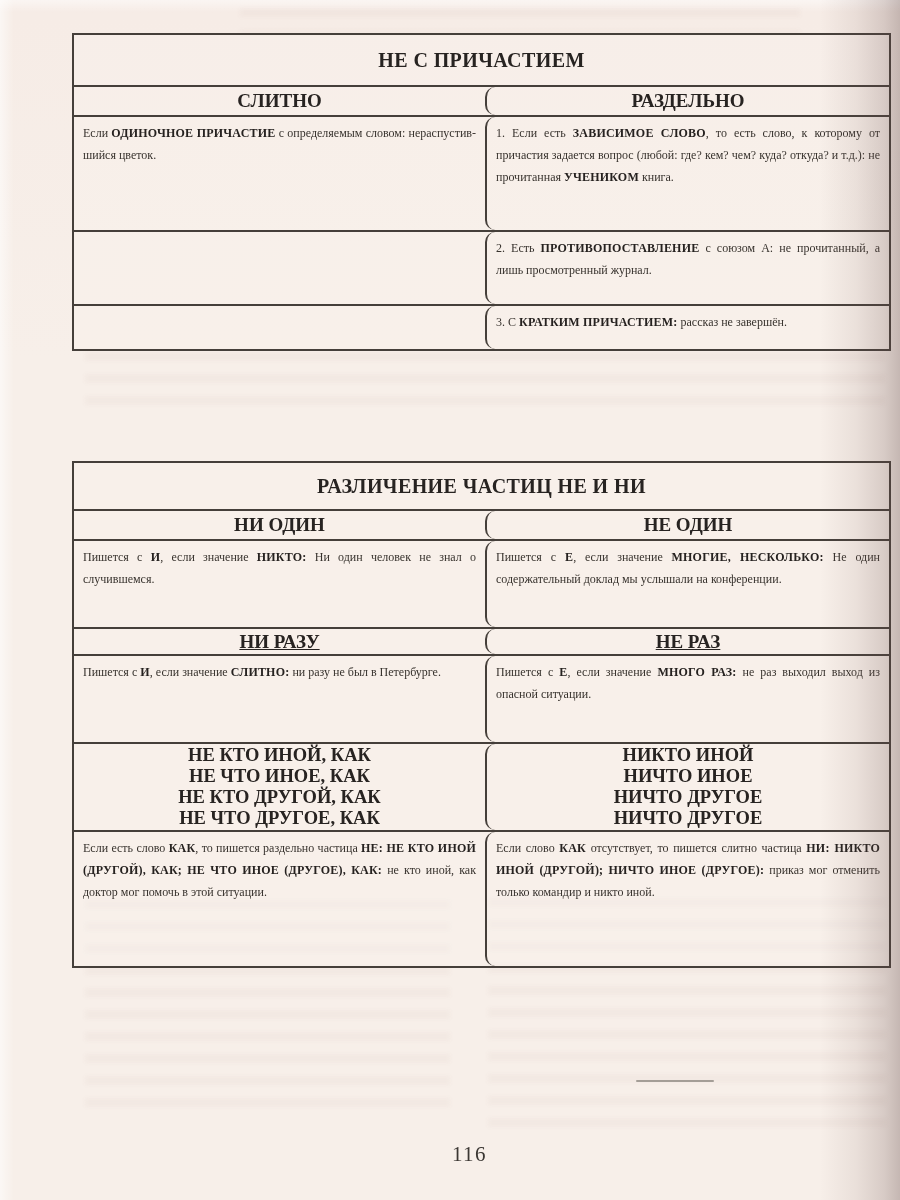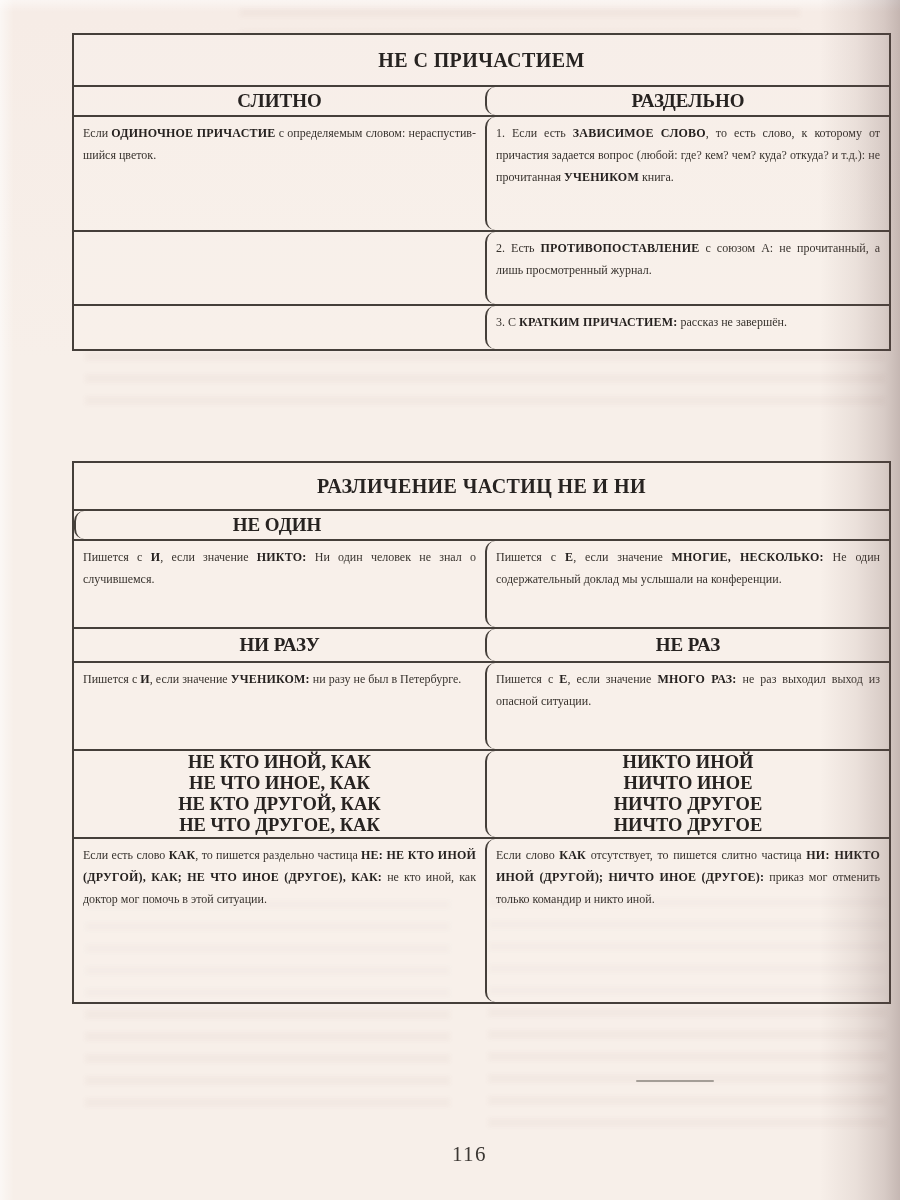--- a/index.html
+++ b/index.html
@@ -65,27 +65,27 @@
     text-align:justify;
   }
   .c-left{width:411px;}
   .c-right{width:404px;border-left:2px solid #453f3a;border-radius:10px;}
   .head .cell{
     display:flex;align-items:center;justify-content:center;
     font-weight:bold;font-size:19px;color:#272321;
     padding:0 6px;text-align:center;
   }
   .h28{height:28px;}
-  .h25{height:32px;}
+  .h25{height:25px;text-decoration:underline;}
   .r-t1-1{height:115px;}
   .r-t1-2{height:74px;}
   .r-t1-3{height:45px;}
   .r-t2-body{height:88px;}
   .r-t2-multi{height:88px;}
-  .r-t2-last{height:165px;}
+  .r-t2-last{height:136px;}
   .multi .cell{
     display:flex;flex-direction:column;align-items:center;justify-content:center;
     font-weight:bold;font-size:18.5px;line-height:21px;color:#272321;
     text-align:center;padding:2px 20px;
   }
   .cell b{color:#262220;letter-spacing:.2px;}
   .page-number{
     position:absolute;top:1142px;left:60px;width:819px;
     text-align:center;font-size:21px;letter-spacing:1.5px;color:#3b3733;
   }
@@ -123,33 +123,34 @@
     <div class="t-row r-t1-3">
       <div class="cell c-left"></div>
       <div class="cell c-right"><span>3. С </span><b>КРАТКИМ ПРИЧАСТИЕМ:</b><span> рассказ не завершён.</span></div>
     </div>
   </div>
 
   <div class="tbl tbl2">
     <div class="t-title">РАЗЛИЧЕНИЕ ЧАСТИЦ НЕ И НИ</div>
 
     <div class="t-row head">
+      <div class="cell c-left h28">НИ ОДИН</div>
       <div class="cell c-right h28">НЕ ОДИН</div>
     </div>
     <div class="t-row r-t2-body">
       <div class="cell c-left"><span>Пишется с </span><b>И</b><span>, если значение </span><b>НИКТО:</b><span> Ни один человек не знал о случившемся.</span></div>
       <div class="cell c-right"><span>Пишется с </span><b>Е</b><span>, если значение </span><b>МНОГИЕ, НЕСКОЛЬКО:</b><span> Не один содержательный доклад мы услышали на конференции.</span></div>
     </div>
 
     <div class="t-row head">
       <div class="cell c-left h25">НИ РАЗУ</div>
       <div class="cell c-right h25">НЕ РАЗ</div>
     </div>
     <div class="t-row r-t2-body">
-      <div class="cell c-left"><span>Пишется с </span><b>И</b><span>, если значение </span><b>УЧЕНИКОМ:</b><span> ни разу не был в Петербурге.</span></div>
+      <div class="cell c-left"><span>Пишется с </span><b>И</b><span>, если значение </span><b>СЛИТНО:</b><span> ни разу не был в Петербурге.</span></div>
       <div class="cell c-right"><span>Пишется с </span><b>Е</b><span>, если значение </span><b>МНОГО РАЗ:</b><span> не раз выходил выход из опасной ситуации.</span></div>
     </div>
 
     <div class="t-row multi r-t2-multi">
       <div class="cell c-left">
         <div>НЕ КТО ИНОЙ, КАК</div>
         <div>НЕ ЧТО ИНОЕ, КАК</div>
         <div>НЕ КТО ДРУГОЙ, КАК</div>
         <div>НЕ ЧТО ДРУГОЕ, КАК</div>
       </div>

